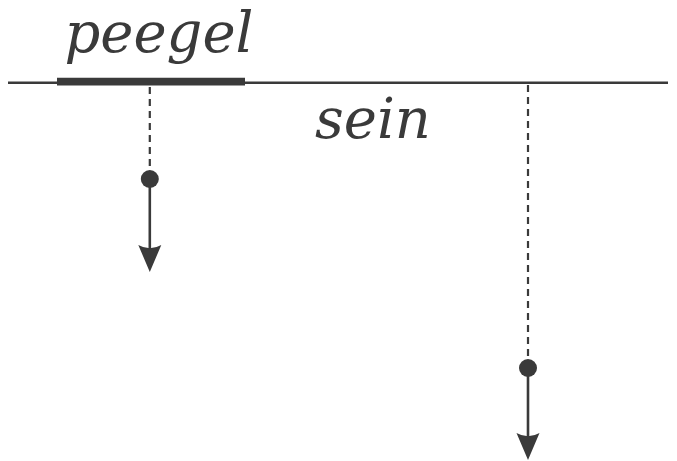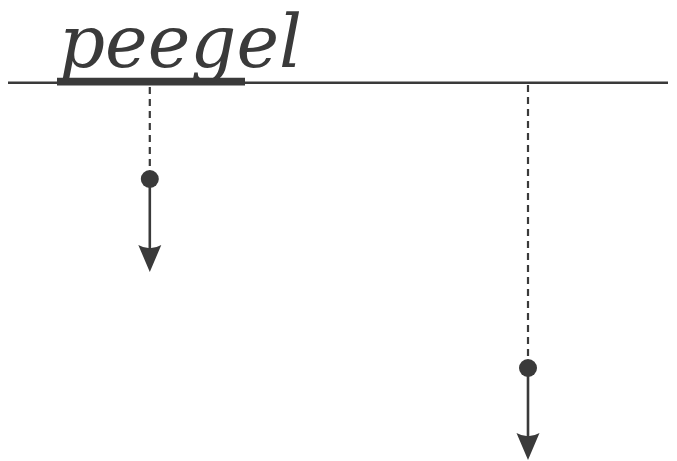--- a/index.html
+++ b/index.html
@@ -18,21 +18,21 @@
   svg.diagram {
     position: absolute; left: 0; top: 0;
     width: 677px; height: 461px;
     display: block;
   }
   .ink-stroke { stroke: var(--ink); fill: none; }
   .ink-fill   { fill: var(--ink); stroke: none; }
   .label {
     position: absolute;
     font-style: italic;
-    font-size: 72px;
+    font-size: 56px;
     line-height: normal;
     color: var(--ink);
     text-align: center;
     white-space: nowrap;
     user-select: none;
   }
   .label-mirror { left: 59px; top: 0px;  width: 200px; }
   .label-wall   { left: 303px; top: 86px; width: 140px; }
 </style>
 </head>
@@ -58,14 +58,15 @@
 
     <circle class="ink-fill" cx="528" cy="368" r="9"></circle>
 
     <line class="ink-stroke" x1="528" y1="376" x2="528" y2="438" stroke-width="2.6"></line>
 
     <path class="ink-fill" d="M528,460 L516.5,433 Q528,439.5 539.5,433 Z"></path>
   </svg>
 
   <div class="label label-mirror">peegel</div>
 
+  <div class="label label-wall">sein</div>
 
 </div>
 
 </body></html>

